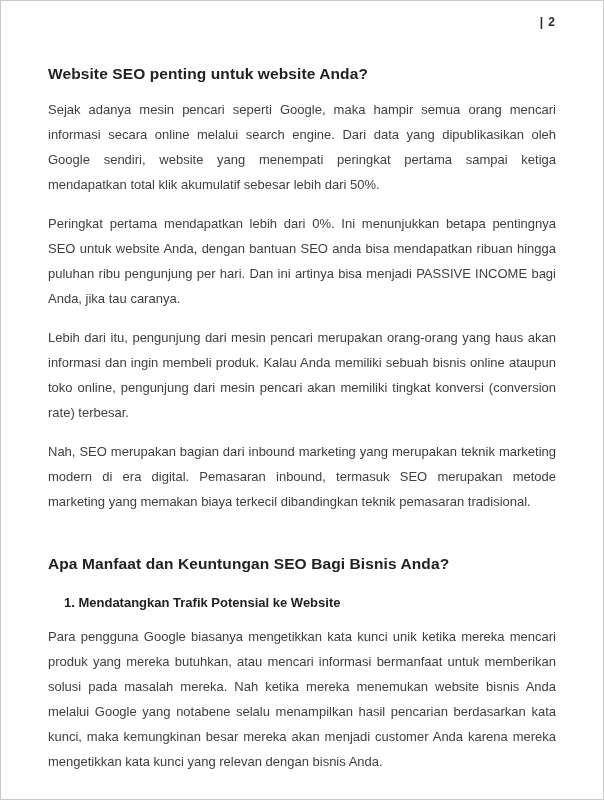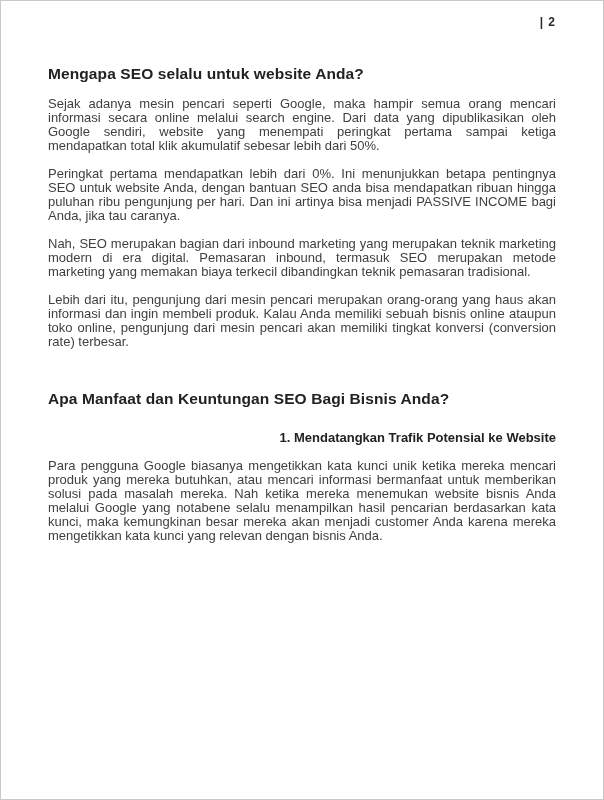--- a/index.html
+++ b/index.html
@@ -36,47 +36,46 @@
     letter-spacing: 0.1px;
   }
   h1.doc-h1.second {
     margin-top: 41px;
   }
   h3.doc-h3 {
     font-size: 13px;
     font-weight: bold;
     color: #222222;
     margin: 22px 0 4px 16px;
-    text-align: right;
   }
   p.doc-p {
     font-size: 13px;
-    line-height: 14px;
+    line-height: 25px;
     color: #3f3f3f;
     text-align: justify;
     margin: 14px 0 14px 0;
   }
 </style>
 </head>
 <body>
 
 <div class="page">
   <div class="page-inner">
 
     <div class="page-number">| 2</div>
 
-    <h1 class="doc-h1">Mengapa SEO selalu untuk website Anda?</h1>
+    <h1 class="doc-h1">Website SEO penting untuk website Anda?</h1>
 
     <p class="doc-p">Sejak adanya mesin pencari seperti Google, maka hampir semua orang mencari informasi secara online melalui search engine. Dari data yang dipublikasikan oleh Google sendiri, website yang menempati peringkat pertama sampai ketiga mendapatkan total klik akumulatif sebesar lebih dari 50%.</p>
 
     <p class="doc-p">Peringkat pertama mendapatkan lebih dari 0%. Ini menunjukkan betapa pentingnya SEO untuk website Anda, dengan bantuan SEO anda bisa mendapatkan ribuan hingga puluhan ribu pengunjung per hari. Dan ini artinya bisa menjadi PASSIVE INCOME bagi Anda, jika tau caranya.</p>
 
+    <p class="doc-p">Lebih dari itu, pengunjung dari mesin pencari merupakan orang-orang yang haus akan informasi dan ingin membeli produk. Kalau Anda memiliki sebuah bisnis online ataupun toko online, pengunjung dari mesin pencari akan memiliki tingkat konversi (conversion rate) terbesar.</p>
+
     <p class="doc-p">Nah, SEO merupakan bagian dari inbound marketing yang merupakan teknik marketing modern di era digital. Pemasaran inbound, termasuk SEO merupakan metode marketing yang memakan biaya terkecil dibandingkan teknik pemasaran tradisional.</p>
-
-    <p class="doc-p">Lebih dari itu, pengunjung dari mesin pencari merupakan orang-orang yang haus akan informasi dan ingin membeli produk. Kalau Anda memiliki sebuah bisnis online ataupun toko online, pengunjung dari mesin pencari akan memiliki tingkat konversi (conversion rate) terbesar.</p>
 
     <h1 class="doc-h1 second">Apa Manfaat dan Keuntungan SEO Bagi Bisnis Anda?</h1>
 
     <h3 class="doc-h3">1. Mendatangkan Trafik Potensial ke Website</h3>
 
     <p class="doc-p">Para pengguna Google biasanya mengetikkan kata kunci unik ketika mereka mencari produk yang mereka butuhkan, atau mencari informasi bermanfaat untuk memberikan solusi pada masalah mereka. Nah ketika mereka menemukan website bisnis Anda melalui Google yang notabene selalu menampilkan hasil pencarian berdasarkan kata kunci, maka kemungkinan besar mereka akan menjadi customer Anda karena mereka mengetikkan kata kunci yang relevan dengan bisnis Anda.</p>
 
 
   </div>
 </div>

